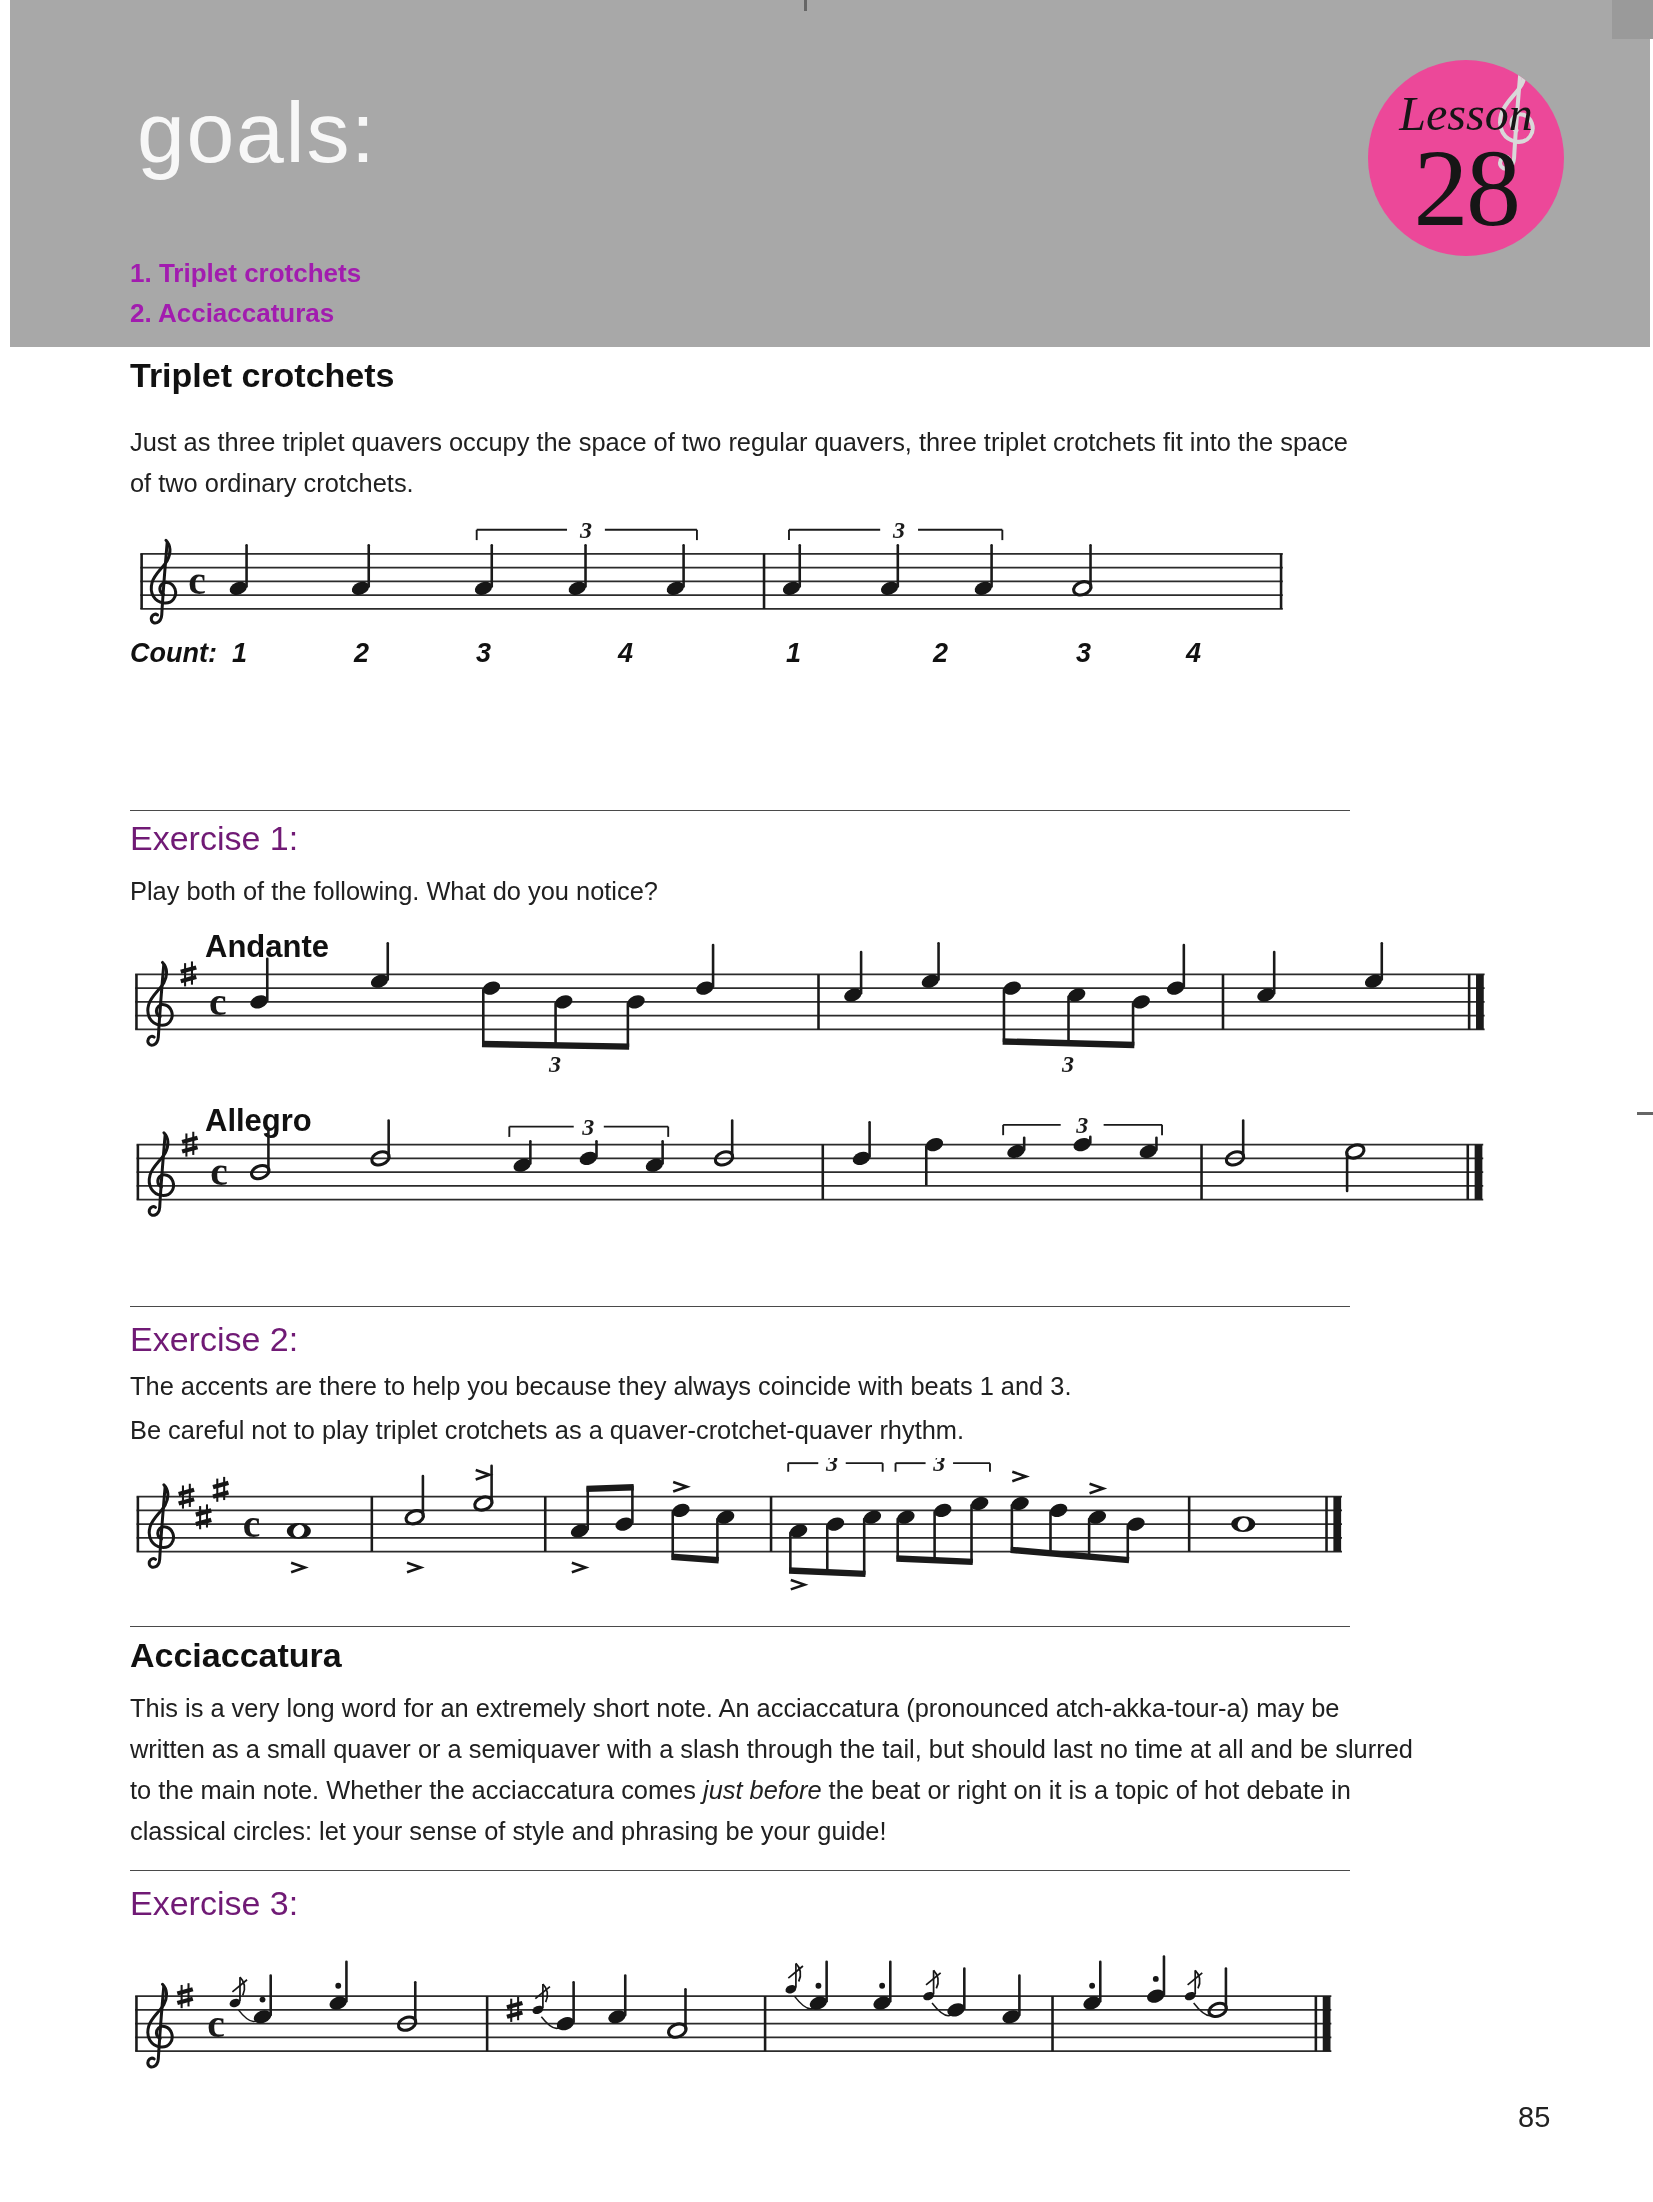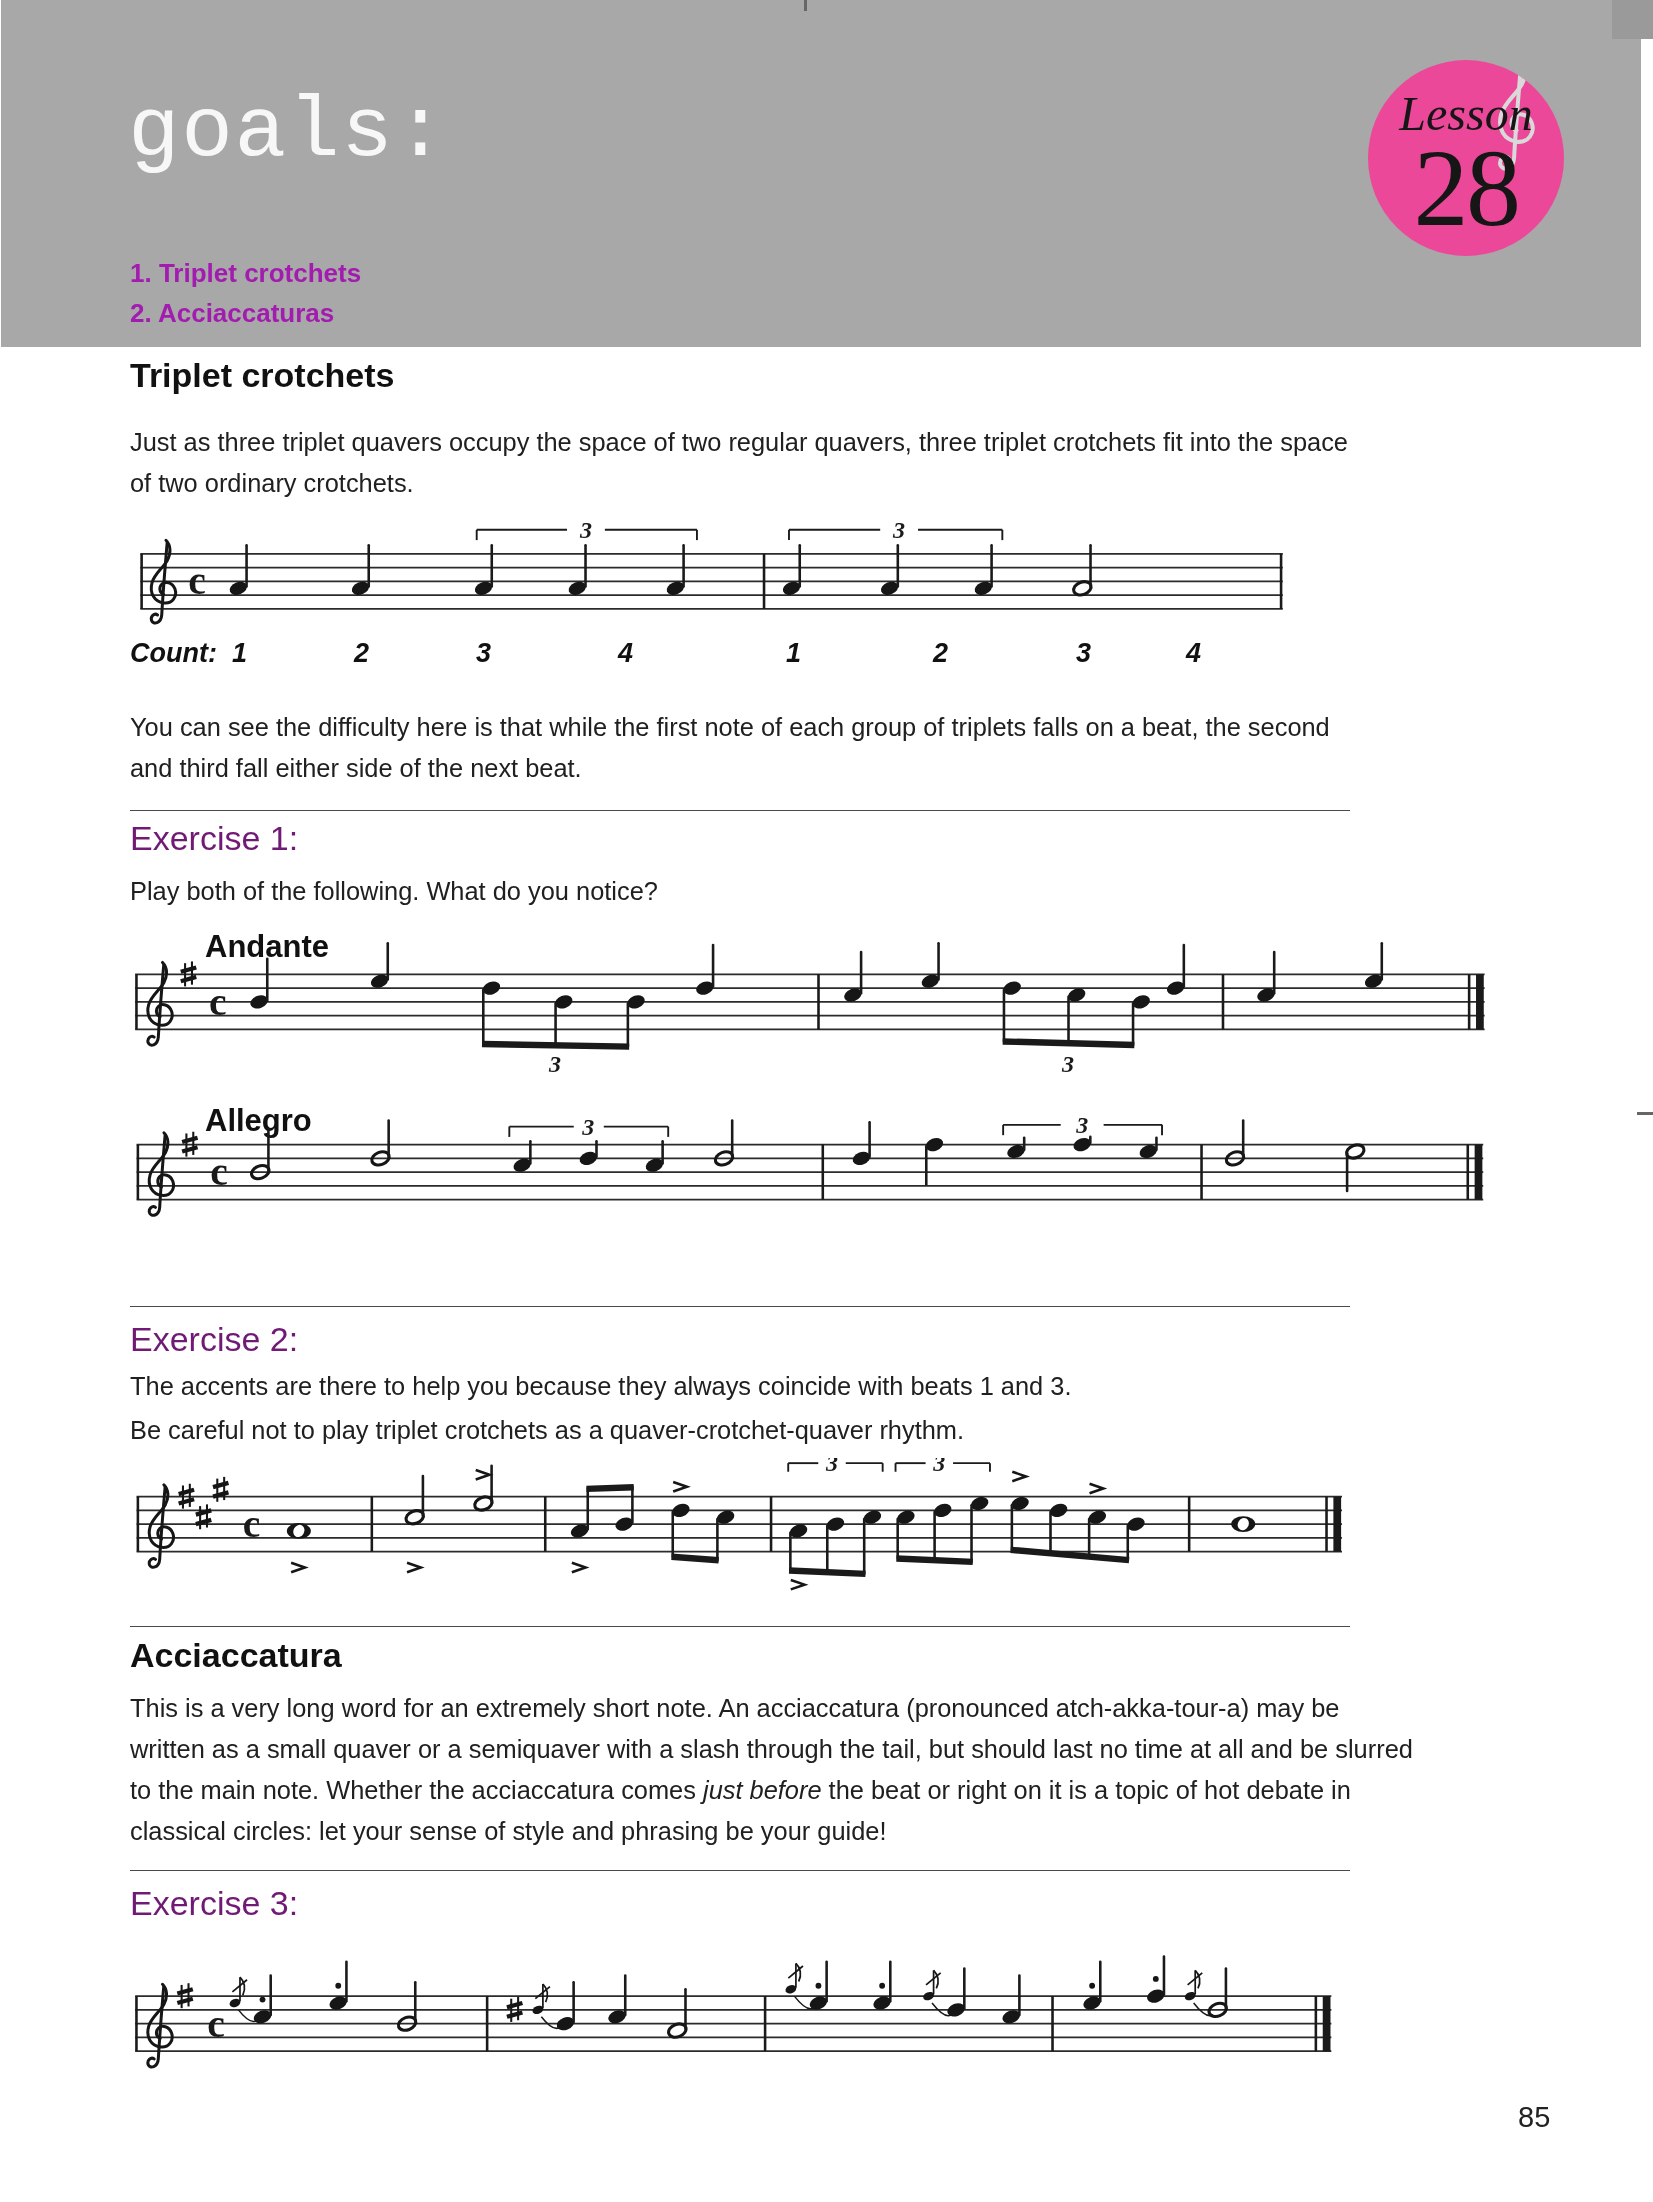--- a/index.html
+++ b/index.html
@@ -1,18 +1,18 @@
 <!DOCTYPE html>
 <html style="font-size:13.8px"><head>
 <meta charset="utf-8">
 <style>
   html,body{margin:0;padding:0;background:#ffffff;}
   .page{position:relative;width:1654px;height:2203px;background:#ffffff;
         font-family:"Liberation Sans",sans-serif;color:#1c1c1c;overflow:hidden;}
-  .band{position:absolute;left:1px;top:0;width:1640px;height:347px;background:#a8a8a8;font-family:Liberation Mono, monospace;}
+  .band{position:absolute;left:10px;top:0;width:1640px;height:347px;background:#a8a8a8;}
   .goals-title{position:absolute;left:127px;top:83px;font-size:86px;color:#f7f7f7;
                letter-spacing:1.7px;font-weight:400;}
   .goal-item{position:absolute;left:130px;font-size:26px;font-weight:700;color:#a21caf;}
   .badge{position:absolute;left:1368px;top:60px;width:196px;height:196px;border-radius:50%;
          background:#ec4899;text-align:center;overflow:hidden;}
   .badge-clef{position:absolute;right:8.6px;top:-6.9px;color:#d9d9d9;}
   .badge .word{position:relative;z-index:1;font-family:"Liberation Serif",serif;font-style:italic;
                font-size:48px;margin-top:26px;color:#161616;}
   .badge .num{position:relative;z-index:1;font-family:"Liberation Serif",serif;font-size:110px;
               line-height:0.86;letter-spacing:-2.6px;color:#161616;}
@@ -153,21 +153,20 @@
     <span class="count-num" style="left:232px;top:638px">1</span>
     <span class="count-num" style="left:354px;top:638px">2</span>
     <span class="count-num" style="left:476px;top:638px">3</span>
     <span class="count-num" style="left:618px;top:638px">4</span>
     <span class="count-num" style="left:786px;top:638px">1</span>
     <span class="count-num" style="left:933px;top:638px">2</span>
     <span class="count-num" style="left:1076px;top:638px">3</span>
     <span class="count-num" style="left:1186px;top:638px">4</span>
   </div>
 
-  <div class="body-text" style="top:707px;width:1230px">You can see the difficulty here is that while the first note of each group of triplets falls on a beat, the second and third fall either side of the next beat.</div>
 
   <div class="rule" style="top:810px"></div>
 
   <div class="h-ex" style="top:819px">Exercise 1:</div>
   <div class="body-text" style="top:871px;width:1230px">Play both of the following. What do you notice?</div>
 
   <div class="tempo" style="top:929px">Andante</div>
 
   <svg class="staff" style="left:130px;top:938px" width="1377" height="151" viewBox="0 0 1600 175">
     <g>

